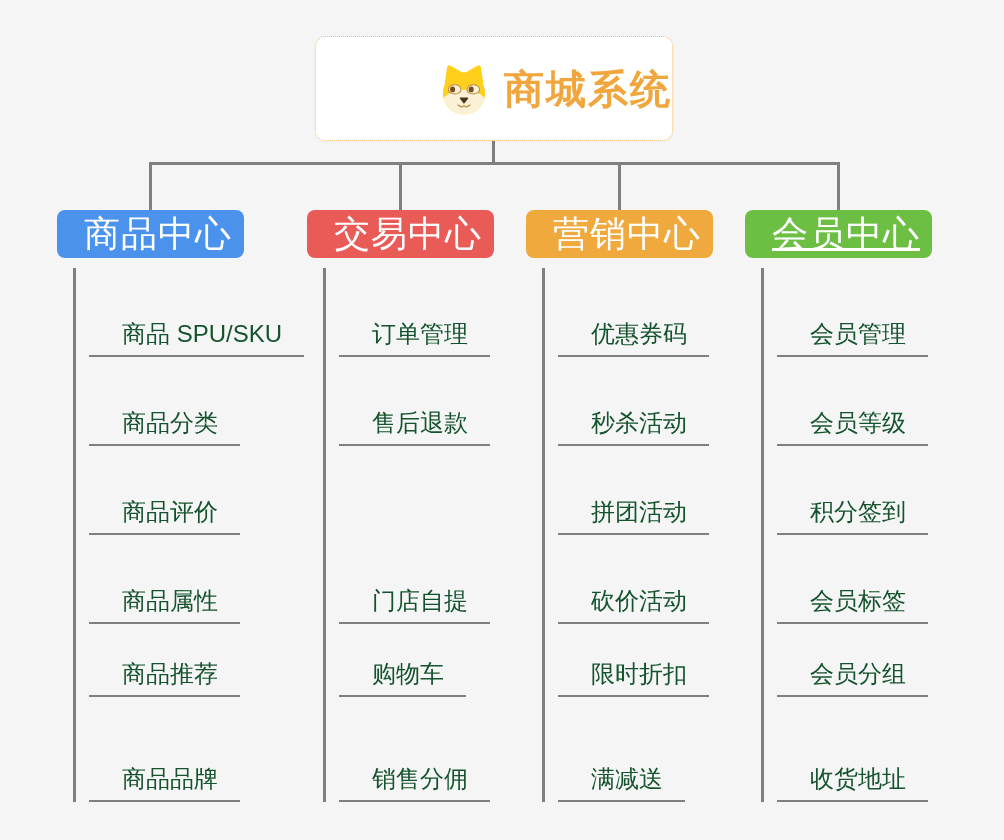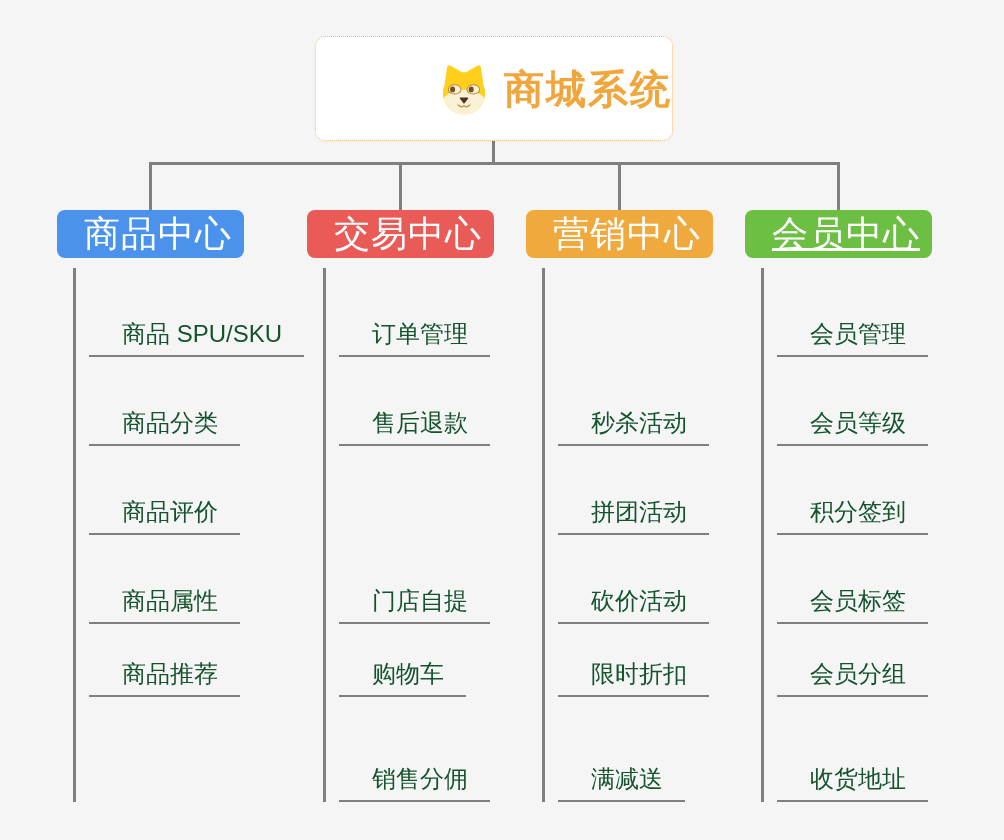--- a/index.html
+++ b/index.html
@@ -92,39 +92,41 @@
 
   <div class="branch b0">
     <div class="hdr" style="background: rgb(74, 146, 236);">商品中心</div>
     <div class="subtree">
       <div class="vline"></div>
       <div class="item r0">商品 SPU/SKU</div>
       <div class="item r1">商品分类</div>
       <div class="item r2">商品评价</div>
       <div class="item r3">商品属性</div>
       <div class="item r4">商品推荐</div>
+      <div class="item r5">商品品牌</div>
     </div>
   </div>
 
   <div class="branch b1">
     <div class="hdr" style="background: rgb(232, 91, 87);">交易中心</div>
     <div class="subtree">
       <div class="vline"></div>
       <div class="item r0">订单管理</div>
       <div class="item r1">售后退款</div>
       <div class="item r3">门店自提</div>
       <div class="item r4">购物车</div>
       <div class="item r5">销售分佣</div>
     </div>
   </div>
 
   <div class="branch b2">
     <div class="hdr" style="background: rgb(239, 169, 60);">营销中心</div>
     <div class="subtree">
       <div class="vline"></div>
+      <div class="item r0">优惠券码</div>
       <div class="item r1">秒杀活动</div>
       <div class="item r2">拼团活动</div>
       <div class="item r3">砍价活动</div>
       <div class="item r4">限时折扣</div>
       <div class="item r5">满减送</div>
     </div>
   </div>
 
   <div class="branch b3">
     <div class="hdr" style="background: rgb(109, 191, 67); text-decoration: underline;">会员中心</div>

